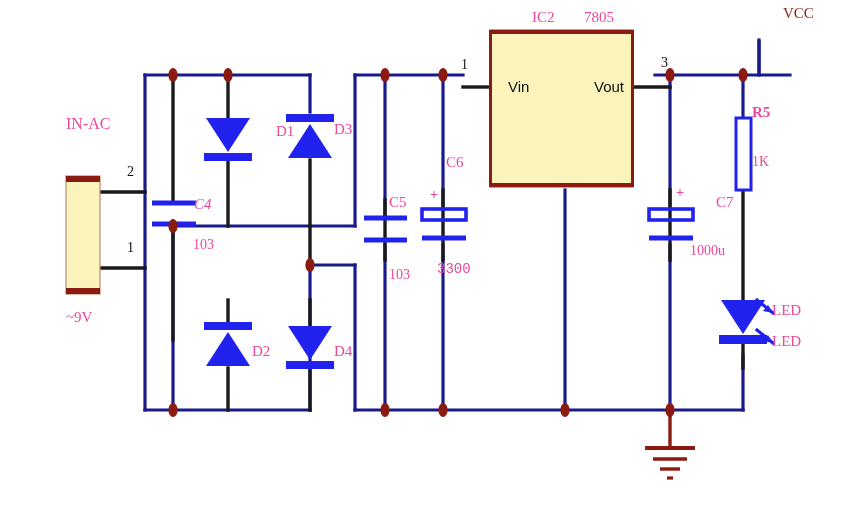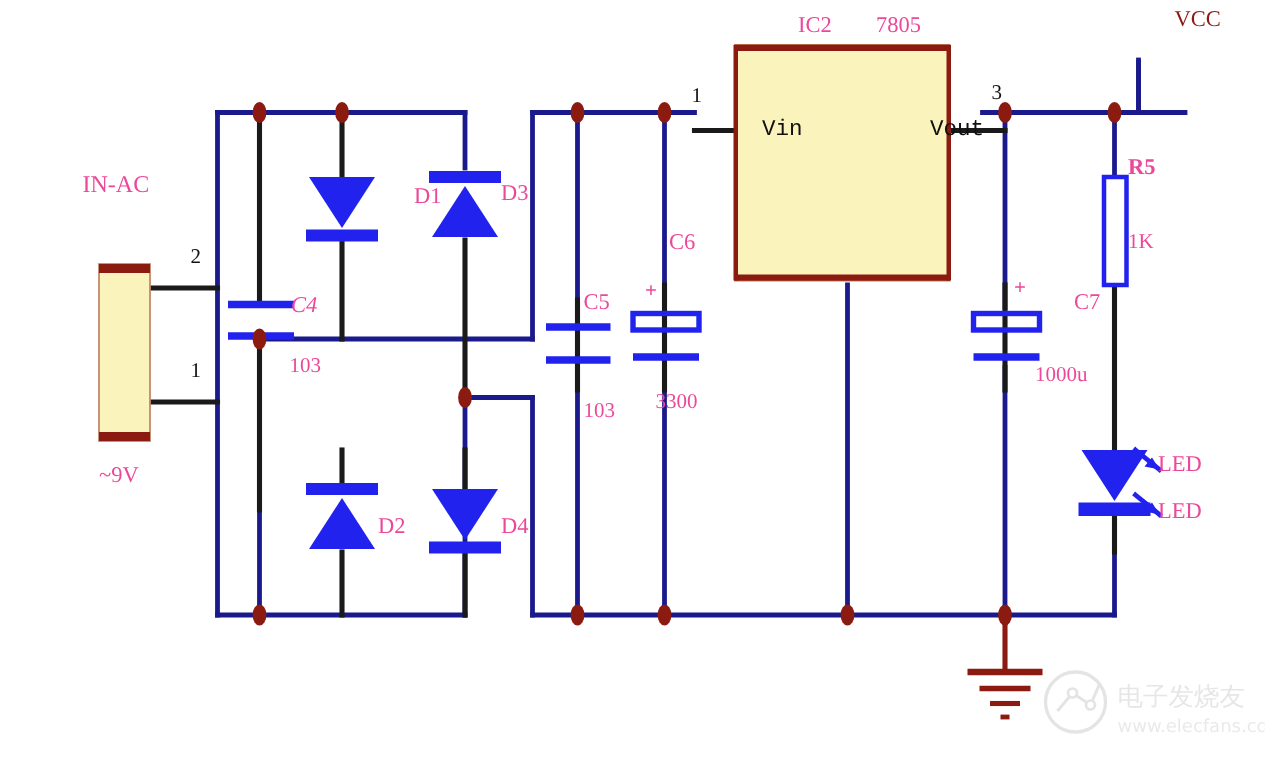--- a/index.html
+++ b/index.html
@@ -5,21 +5,21 @@
   html,body{margin:0;padding:0;background:#ffffff;}
   body{width:849px;height:506px;overflow:hidden;font-family:"Liberation Serif",serif;}
   #canvas{position:relative;width:849px;height:506px;background:#ffffff;}
   svg#schematic{position:absolute;left:0;top:0;width:849px;height:506px;}
   .lbl{position:absolute;font-family:"Liberation Serif",serif;color:#ec4899;white-space:nowrap;line-height:1;}
   .lbl.red{color:#8b1a10;}
   .f14{font-size:14px;text-align:center;}
   .f15{font-size:15px;}
   .f16{font-size:16px;}
   .pin{position:absolute;font-family:"Liberation Serif",serif;color:#111111;font-size:14px;}
-  .ictext{position:absolute;font-family:Liberation Mono, monospace;color:#111111;font-size:15px;}
+  .ictext{position:absolute;font-family:Liberation Sans, sans-serif;color:#111111;font-size:15px;}
   #watermark{position:absolute;right:6px;bottom:4px;width:150px;height:62px;opacity:.55;}
 </style>
 </head>
 <body>
 
 <div id="canvas">
 
   <svg id="schematic" viewBox="0 0 849 506">
     <defs></defs>
 
@@ -179,63 +179,53 @@
       <ellipse cx="443" cy="75" rx="4.6" ry="7"></ellipse>
       <ellipse cx="385" cy="410" rx="4.6" ry="7"></ellipse>
       <ellipse cx="443" cy="410" rx="4.6" ry="7"></ellipse>
       <ellipse cx="565" cy="410" rx="4.6" ry="7"></ellipse>
       <ellipse cx="670" cy="75" rx="4.6" ry="7"></ellipse>
       <ellipse cx="743" cy="75" rx="4.6" ry="7"></ellipse>
       <ellipse cx="670" cy="410" rx="4.6" ry="7"></ellipse>
     </g>
   </svg>
 
-  <div class="lbl f16" style="left:55px;top:116px;font-family:Liberation Serif, serif;">IN-AC</div>
+  <div class="lbl f16" style="left:66px;top:116px;font-family:Liberation Serif, serif;">IN-AC</div>
   <div class="lbl f15" style="left:66px;top:310px;text-align:center;">~9V</div>
   <div class="pin" style="left:127px;top:164px;">2</div>
   <div class="pin" style="left:127px;top:240px;">1</div>
 
   <div class="lbl f15" style="left:194px;top:197px;font-style:italic;">C4</div>
   <div class="lbl f14" style="left:193px;top:238px;">103</div>
 
   <div class="lbl f15" style="left:389px;top:195px;">C5</div>
   <div class="lbl f14" style="left:389px;top:268px;">103</div>
 
   <div class="lbl f15" style="left:446px;top:155px;">C6</div>
   <div class="lbl f14" style="left:430px;top:188px;font-weight:bold;">+</div>
-  <div class="lbl f14" style="left:437px;top:262px;">3300</div>
+  <div class="lbl f14" style="left:437px;top:262px;font-family:Liberation Mono, monospace;">3300</div>
 
   <div class="lbl f15" style="left:692px;top:195px;margin-left:24px;">C7</div>
   <div class="lbl f14" style="left:676px;top:186px;font-weight:bold;">+</div>
   <div class="lbl f14" style="left:690px;top:244px;">1000u</div>
 
   <div class="lbl f15" style="left:252px;top:124px;margin-left:24px;">D1</div>
   <div class="lbl f15" style="left:334px;top:122px;">D3</div>
   <div class="lbl f15" style="left:252px;top:344px;">D2</div>
   <div class="lbl f15" style="left:334px;top:344px;">D4</div>
 
   <div class="lbl f15" style="left:532px;top:10px;">IC2</div>
   <div class="lbl f15" style="left:584px;top:10px;">7805</div>
   <div class="ictext" style="left:508px;top:78px;">Vin</div>
-  <div class="ictext" style="left:620px;top:78px;">Vout</div>
+  <div class="ictext" style="left:594px;top:78px;">Vout</div>
   <div class="pin" style="left:461px;top:57px;">1</div>
   <div class="pin" style="left:661px;top:55px;">3</div>
 
   <div class="lbl f15" style="left:752px;top:105px;font-weight:bold;">R5</div>
   <div class="lbl f14" style="left:752px;top:155px;">1K</div>
 
   <div class="lbl f15" style="left:772px;top:303px;">LED</div>
   <div class="lbl f15" style="left:772px;top:334px;">LED</div>
 
   <div class="lbl red f15" style="left:762px;top:6px;margin-left:21px;">VCC</div>
 
-  <div id="watermark">
-    <svg viewBox="0 0 150 62" width="150" height="62">
-      <circle cx="24" cy="28" r="20" fill="none" stroke="#cfcfcf" stroke-width="2.2"></circle>
-      <path d="M12,34 L22,22 L34,30 L40,16" fill="none" stroke="#cfcfcf" stroke-width="2"></path>
-      <circle cx="22" cy="22" r="3" fill="#ffffff" stroke="#cfcfcf" stroke-width="1.8"></circle>
-      <circle cx="34" cy="30" r="3" fill="#ffffff" stroke="#cfcfcf" stroke-width="1.8"></circle>
-      <text x="52" y="30" font-family="DejaVu Sans, sans-serif" font-size="17" fill="#d2d2d2">电子发烧友</text>
-      <text x="52" y="48" font-family="DejaVu Sans, sans-serif" font-size="12" fill="#d8d8d8">www.elecfans.com</text>
-    </svg>
-  </div>
 
 </div>
 
 </body></html>

